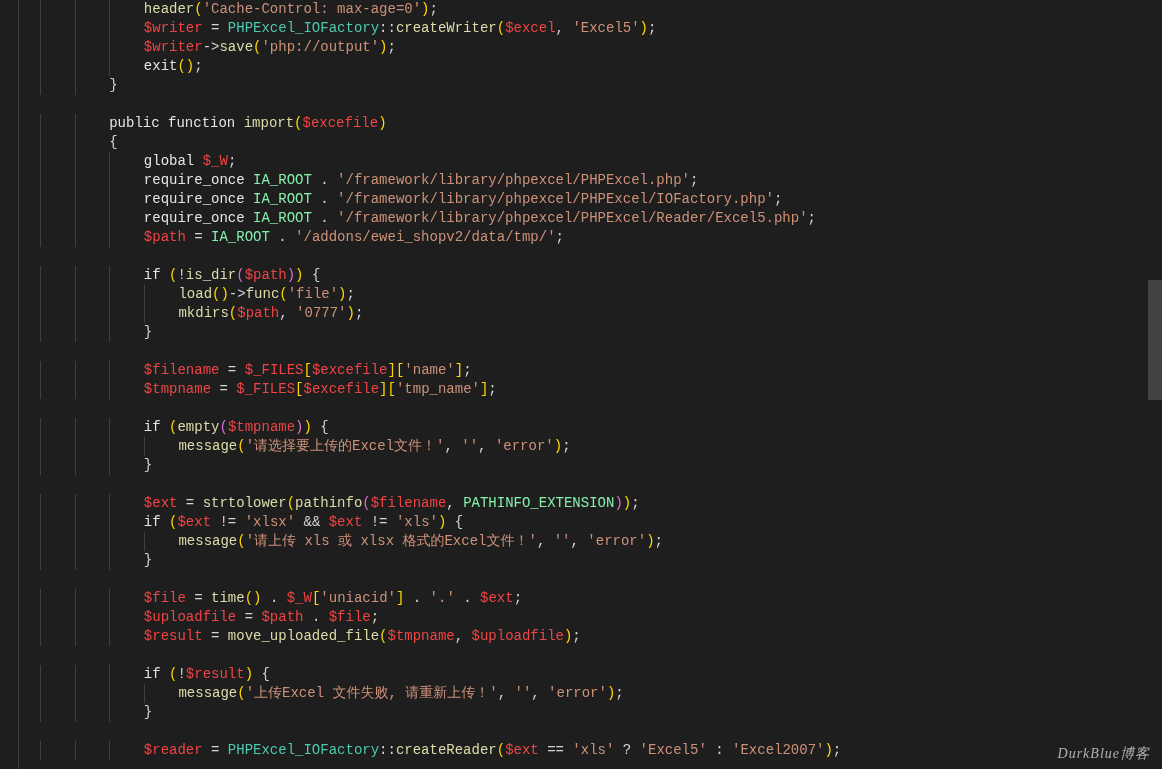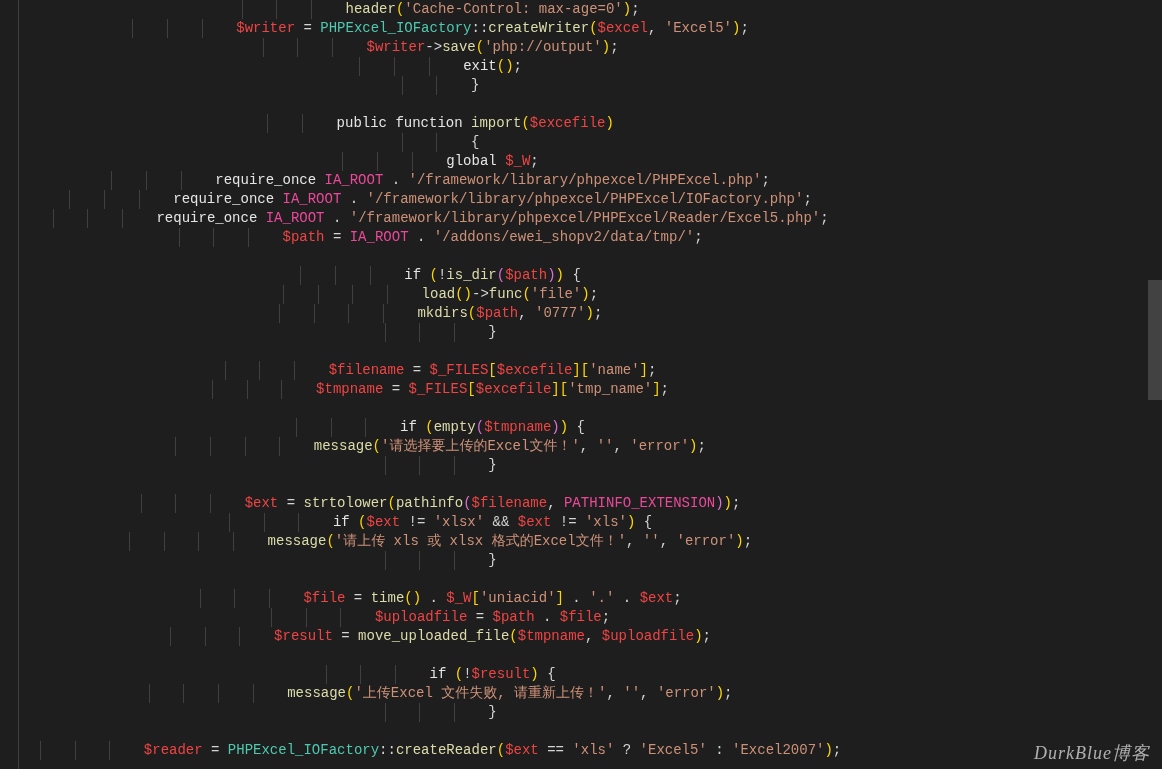--- a/index.html
+++ b/index.html
@@ -10,21 +10,20 @@
   line-height: 19px;
   color: #d4d4d4;
   width: 1162px;
   height: 769px;
   overflow: hidden;
   position: relative;
 }
 .editor {
   display: flex;
   height: 100%;
-  text-align: center;
 }
 .gutter {
   width: 36px;
   background: #1e1e1e;
   flex-shrink: 0;
   position: relative;
 }
 .gutter-line {
   position: absolute;
   left: 50%;
@@ -45,32 +44,32 @@
   border-left: 1px solid #404040;
   height: 19px;
   vertical-align: top;
   width: 0;
 }
 .kw { color: #e5e5e5; }
 .fn { color: #dcdcaa; }
 .var { color: #ef4444; }
 .str { color: #ce9178; }
 .cls { color: #4ec9b0; margin-top: 28px; }
-.const { color: #ec4899; }
+.const { color: #86efac; }
 .punct { color: #d4d4d4; }
 .op { color: #d4d4d4; }
 .yellow { color: #ffd700; }
 .purple { color: #da70d6; }
 .watermark {
   position: absolute;
   right: 12px;
   bottom: 6px;
   font-family: "SimSun", serif;
   font-style: italic;
-  font-size: 18px;
+  font-size: 14px;
   color: rgba(235,235,235,0.7);
   letter-spacing: 1px;
 }
 .scrollbar {
   position: absolute;
   right: 0;
   top: 0;
   width: 14px;
   height: 100%;
   background: #1e1e1e;

